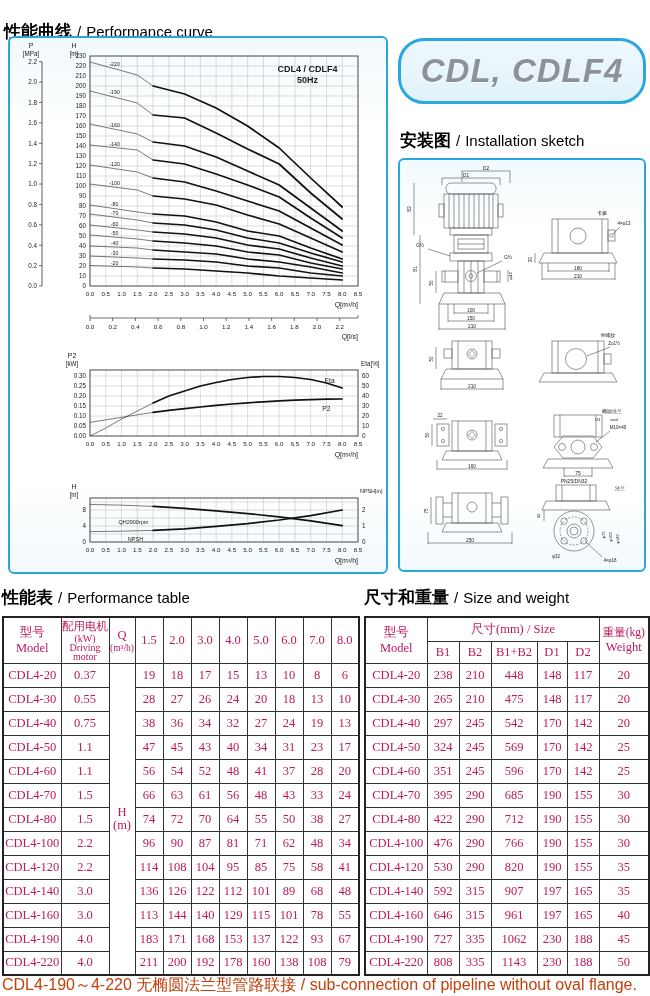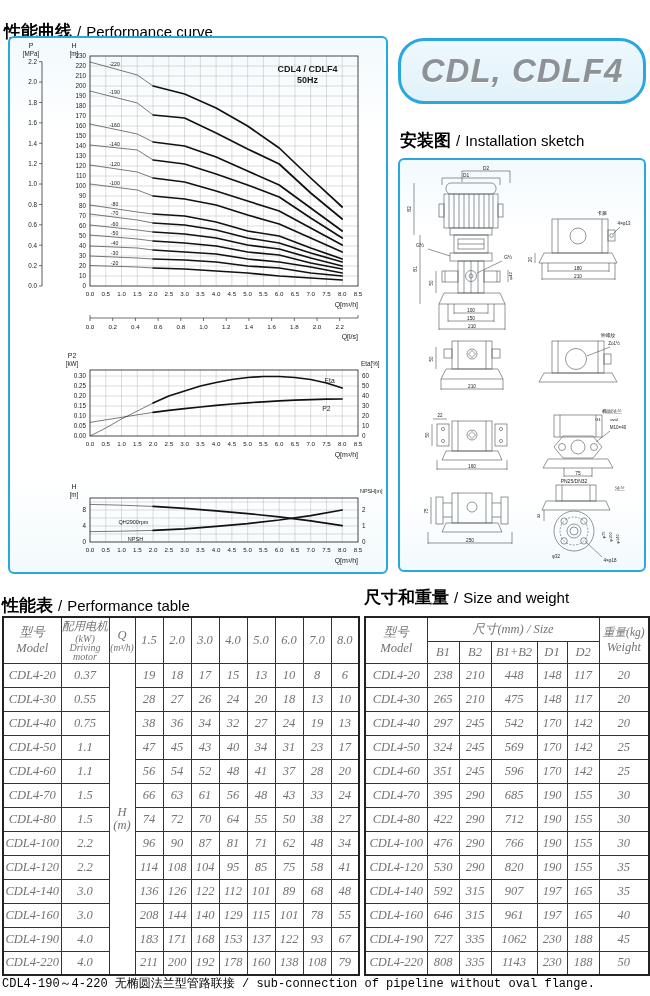--- a/index.html
+++ b/index.html
@@ -9,45 +9,45 @@
   .sec-h .sep{font-size:15px;margin:0 5px;color:#000;}
   .sec-h .en{font-size:15px;color:#000;}
   .panel{position:absolute;border:2px solid #2ba7e0;border-radius:6px;background:linear-gradient(180deg,#f2fafd 0%,#ffffff 18%,#ffffff 82%,#f2fafd 100%);box-sizing:border-box;}
   #curve-panel{left:8px;top:36px;width:380px;height:538px;}
   #logo-box{left:398px;top:38px;width:248px;height:66px;border-radius:26px;border-width:3px;display:flex;align-items:center;justify-content:center;background:linear-gradient(180deg,#eef8fd,#e2f2fa);}
   #logo-text{font-style:italic;font-weight:bold;font-size:33px;color:#8d9297;letter-spacing:1px;text-shadow:0 1px 0 #fff;}
   #sketch-panel{left:398px;top:158px;width:248px;height:414px;display:flex;align-items:center;justify-content:center;}
   #curves-svg{display:block;margin:2px 0 0 2px;}
   svg text{font-family:"Liberation Sans",sans-serif;fill:#1a1a1a;stroke:none;}
   #sketch-svg text{fill:#222;}
-  .dtable{position:absolute;border-collapse:collapse;font-family:"Liberation Serif",serif;font-size:12.5px;color:#737373;table-layout:fixed;font-style:italic;}
+  .dtable{position:absolute;border-collapse:collapse;font-family:"Liberation Serif",serif;font-size:12.5px;color:#be185d;table-layout:fixed;}
   .dtable th,.dtable td{border:1px solid #333;text-align:center;padding:0;font-weight:normal;overflow:hidden;}
   .dtable{border:2px solid #222;}
   #perf-table{left:2px;top:616px;width:356px;}
   #size-table{left:364px;top:616px;width:284px;}
   #perf-table thead tr{height:46px;}
   #perf-table tbody tr{height:24px;}
   #size-table thead tr.r1{height:24px;}
   #size-table thead tr.r2{height:22px;}
   #size-table tbody tr{height:24px;}
   .sub{font-size:10px;line-height:9px;}
   .unit{font-size:9.5px;line-height:10px;}
   .hm div{line-height:13px;}
-  #footnote{position:absolute;left:2px;top:975px;font-family:Liberation Mono, monospace;font-size:12px;color:#000000;white-space:nowrap;}
+  #footnote{position:absolute;left:2px;top:975px;font-family:Liberation Sans, sans-serif;font-size:16px;color:#c2410c;white-space:nowrap;}
 </style>
 </head>
 <body>
 
 <div class="sec-h" style="left:4px;top:20px;">
   <span class="zh">性能曲线</span><span class="sep">/</span><span class="en">Performance curve</span>
 </div>
 <div class="sec-h" style="left:400px;top:129px;">
   <span class="zh">安装图</span><span class="sep">/</span><span class="en">Installation sketch</span>
 </div>
-<div class="sec-h" style="left:2px;top:586px;margin-top:8px;">
+<div class="sec-h" style="left:2px;top:586px;">
   <span class="zh">性能表</span><span class="sep">/</span><span class="en">Performance table</span>
 </div>
 <div class="sec-h" style="left:364px;top:586px;">
   <span class="zh">尺寸和重量</span><span class="sep">/</span><span class="en">Size and weight</span>
 </div>
 
 <div class="panel" id="curve-panel">
   <svg id="curves-svg" width="374" height="530" viewBox="0 0 374 530">
       <g>
         <line x1="93.76470588235294" y1="16" x2="93.76470588235294" y2="246" stroke="#aaa" stroke-width="0.4"></line>
@@ -734,21 +734,21 @@
         <td>122</td>
         <td>112</td>
         <td>101</td>
         <td>89</td>
         <td>68</td>
         <td>48</td>
       </tr>
       <tr>
         <td>CDL4-160</td>
         <td>3.0</td>
-        <td>208</td>
+        <td>113</td>
         <td>144</td>
         <td>140</td>
         <td>129</td>
         <td>115</td>
         <td>101</td>
         <td>78</td>
         <td>55</td>
       </tr>
       <tr>
         <td>CDL4-190</td>

